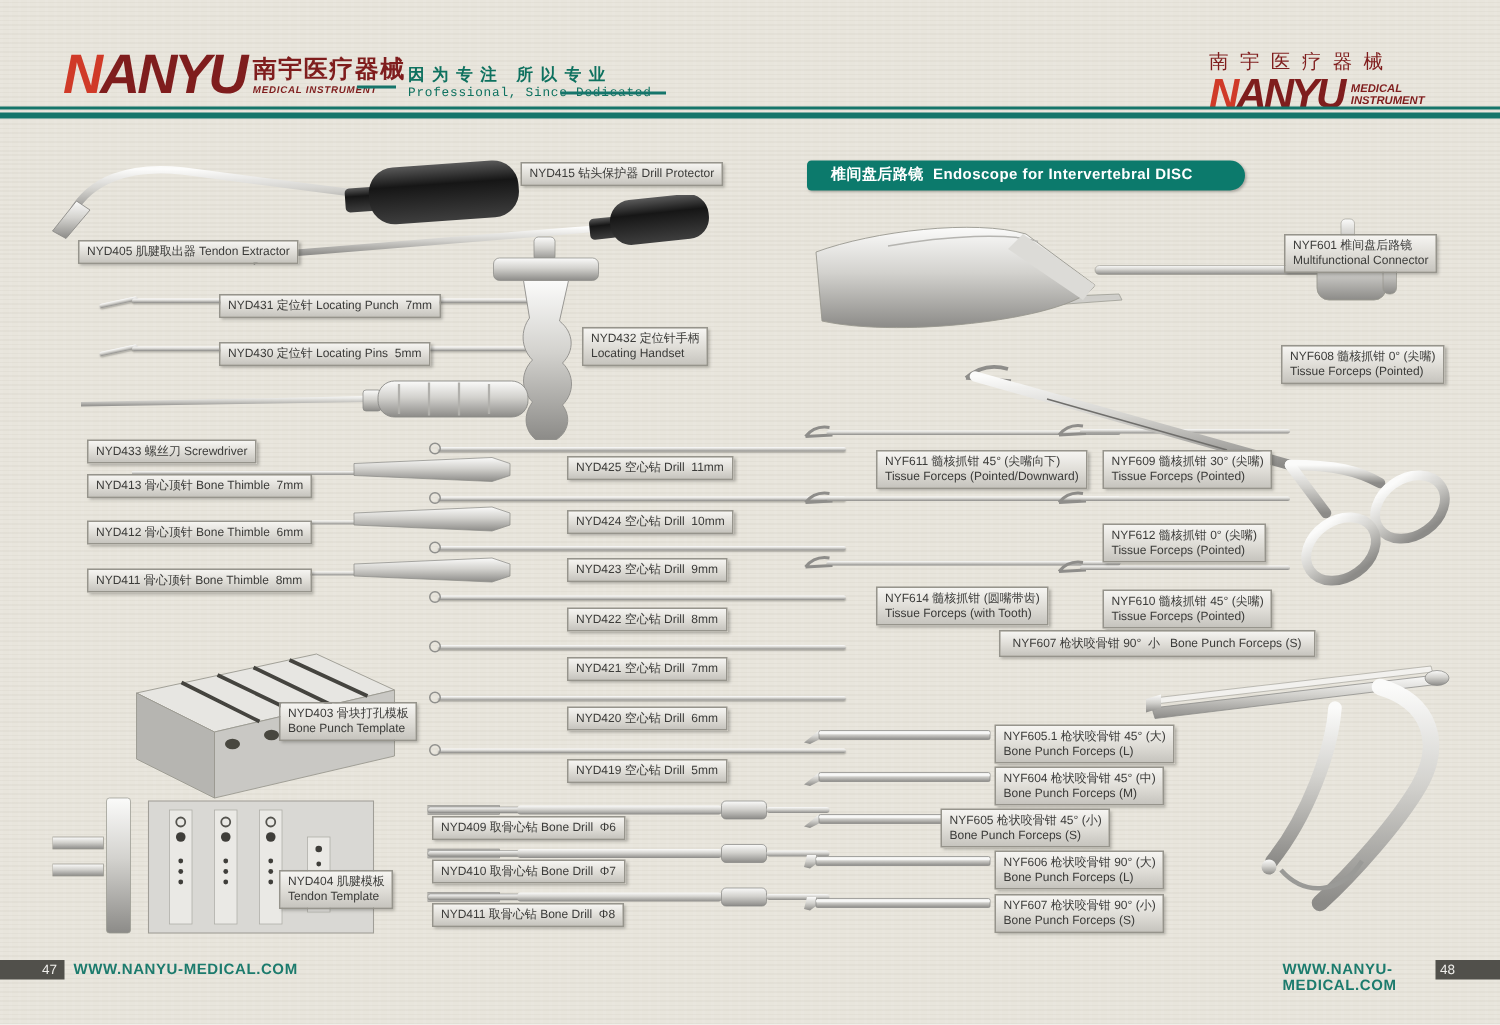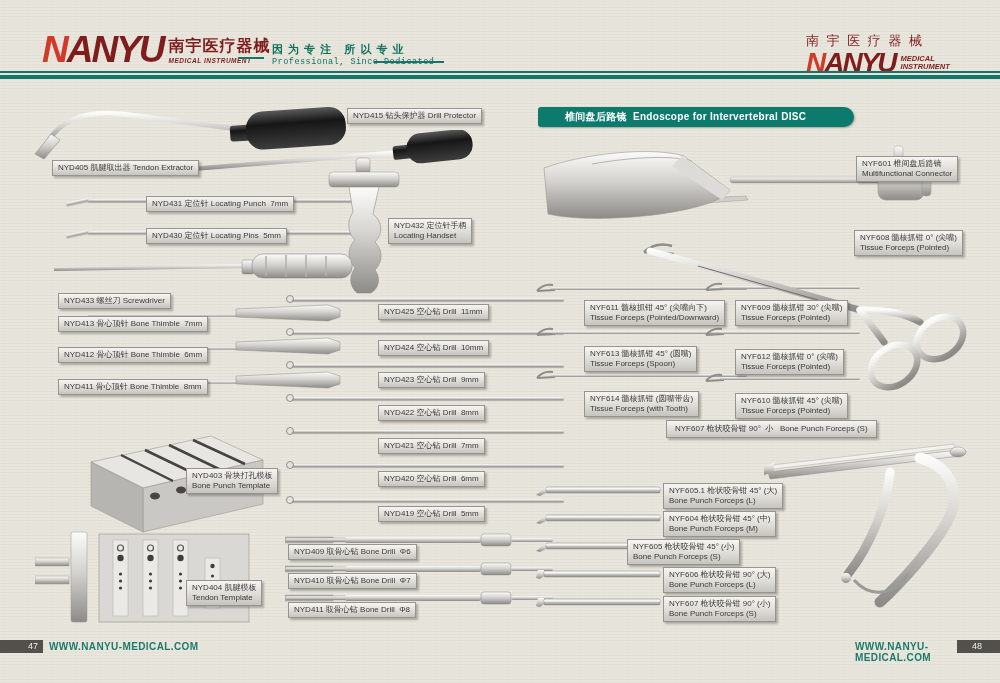--- a/index.html
+++ b/index.html
@@ -7,23 +7,23 @@
         font-family:"Liberation Sans",sans-serif;}
   .page::before{content:"";position:absolute;inset:0;pointer-events:none;
         background:repeating-linear-gradient(0deg,rgba(120,112,95,.05) 0 1px,transparent 1px 3px),
                    repeating-linear-gradient(90deg,rgba(255,255,255,.05) 0 2px,transparent 2px 6px);}
   .rule{position:absolute;left:0;width:1000px;background:#15756a}
   .hline{position:absolute;height:2px;background:#15756a}
   .lbl{position:absolute;background:linear-gradient(180deg,#f6f5f2,#dedcd6 55%,#c6c4be);
        border:1px solid #96948c;box-shadow:1.5px 1.5px 2px rgba(60,60,55,.35);
        padding:2px 5px;font-size:8px;line-height:10px;color:#3b3b39;white-space:pre}
   .lbl span{display:block}
-  .banner{position:absolute;left:538px;top:107px;width:316px;height:20px;background:#0c7a6c;
+  .banner{position:absolute;left:538px;top:107px;width:292px;height:20px;background:#0c7a6c;
        border-radius:3px 10px 10px 3px;color:#fff;font-size:10px;font-weight:bold;line-height:20px;
-       padding-left:27px;box-sizing:border-box;letter-spacing:.3px;white-space:pre;
+       padding-left:16px;box-sizing:border-box;letter-spacing:.3px;white-space:pre;
        box-shadow:1px 1px 2px rgba(50,50,45,.35)}
   .rod{position:absolute;height:3px;border-radius:2px;
        background:linear-gradient(180deg,#ffffff,#d6d5d1 45%,#8b8a87);
        box-shadow:0 1px 1px rgba(80,80,75,.35)}
   .hooktip{position:absolute;width:6px;height:6px;border:1.5px solid #90908d;border-radius:50%;
        background:transparent}
   .inst{position:absolute}
   .site{position:absolute;top:641px;font-size:10px;font-weight:bold;color:#1c7b6d;letter-spacing:.4px}
   .pnum{position:absolute;top:640px;height:13px;background:#51504b;color:#f0efec;font-size:9px;
        line-height:13px;box-sizing:border-box}
@@ -316,29 +316,28 @@
   <svg class="inst" style="left:534px;top:594px" width="128" height="16">
     <polygon points="2,12 4,4 10,4 10,10 6,13" fill="url(#g-metal)"></polygon>
       <rect x="10" y="5" width="116" height="6" rx="1" fill="url(#g-metal)" stroke="#8a8a87" stroke-width="0.5"></rect>
       <rect x="10" y="6" width="116" height="1.5" fill="#ffffff" opacity="0.7"></rect>
   </svg>
 
   <div class="lbl" style="left:856px;top:156px"><span>NYF601 椎间盘后路镜</span><span>Multifunctional Connector</span></div>
   <div class="lbl" style="left:854px;top:230px"><span>NYF608 髓核抓钳 0° (尖嘴)</span><span>Tissue Forceps (Pointed)</span></div>
   <div class="lbl" style="left:584px;top:300px"><span>NYF611 髓核抓钳 45° (尖嘴向下)</span><span>Tissue Forceps (Pointed/Downward)</span></div>
   <div class="lbl" style="left:735px;top:300px"><span>NYF609 髓核抓钳 30° (尖嘴)</span><span>Tissue Forceps (Pointed)</span></div>
-  <div class="lbl" style="left:584px;top:346px"><span>NYF613 髓核抓钳 45° (圆嘴)</span><span>Tissue Forceps (Spoon)</span></div>
   <div class="lbl" style="left:735px;top:349px"><span>NYF612 髓核抓钳 0° (尖嘴)</span><span>Tissue Forceps (Pointed)</span></div>
   <div class="lbl" style="left:584px;top:391px"><span>NYF614 髓核抓钳 (圆嘴带齿)</span><span>Tissue Forceps (with Tooth)</span></div>
   <div class="lbl" style="left:735px;top:393px"><span>NYF610 髓核抓钳 45° (尖嘴)</span><span>Tissue Forceps (Pointed)</span></div>
   <div class="lbl" style="left:666px;top:420px;padding:3px 8px"><span>NYF607 枪状咬骨钳 90°  小   Bone Punch Forceps (S)</span></div>
   <div class="lbl" style="left:663px;top:483px"><span>NYF605.1 枪状咬骨钳 45° (大)</span><span>Bone Punch Forceps (L)</span></div>
   <div class="lbl" style="left:663px;top:511px"><span>NYF604 枪状咬骨钳 45° (中)</span><span>Bone Punch Forceps (M)</span></div>
   <div class="lbl" style="left:627px;top:539px"><span>NYF605 枪状咬骨钳 45° (小)</span><span>Bone Punch Forceps (S)</span></div>
   <div class="lbl" style="left:663px;top:567px"><span>NYF606 枪状咬骨钳 90° (大)</span><span>Bone Punch Forceps (L)</span></div>
   <div class="lbl" style="left:663px;top:596px"><span>NYF607 枪状咬骨钳 90° (小)</span><span>Bone Punch Forceps (S)</span></div>
 
   <div class="pnum" style="left:0;width:43px;text-align:right;padding-right:5px">47</div>
   <div class="site" style="left:49px">WWW.NANYU-MEDICAL.COM</div>
   <div class="site" style="left:855px">WWW.NANYU-MEDICAL.COM</div>
-  <div class="pnum" style="left:957px;width:43px;text-align:left;padding-left:15px">48</div>
+  <div class="pnum" style="left:957px;width:43px;text-align:left;padding-left:3px">48</div>
 
 </div>
 
 </body></html>

